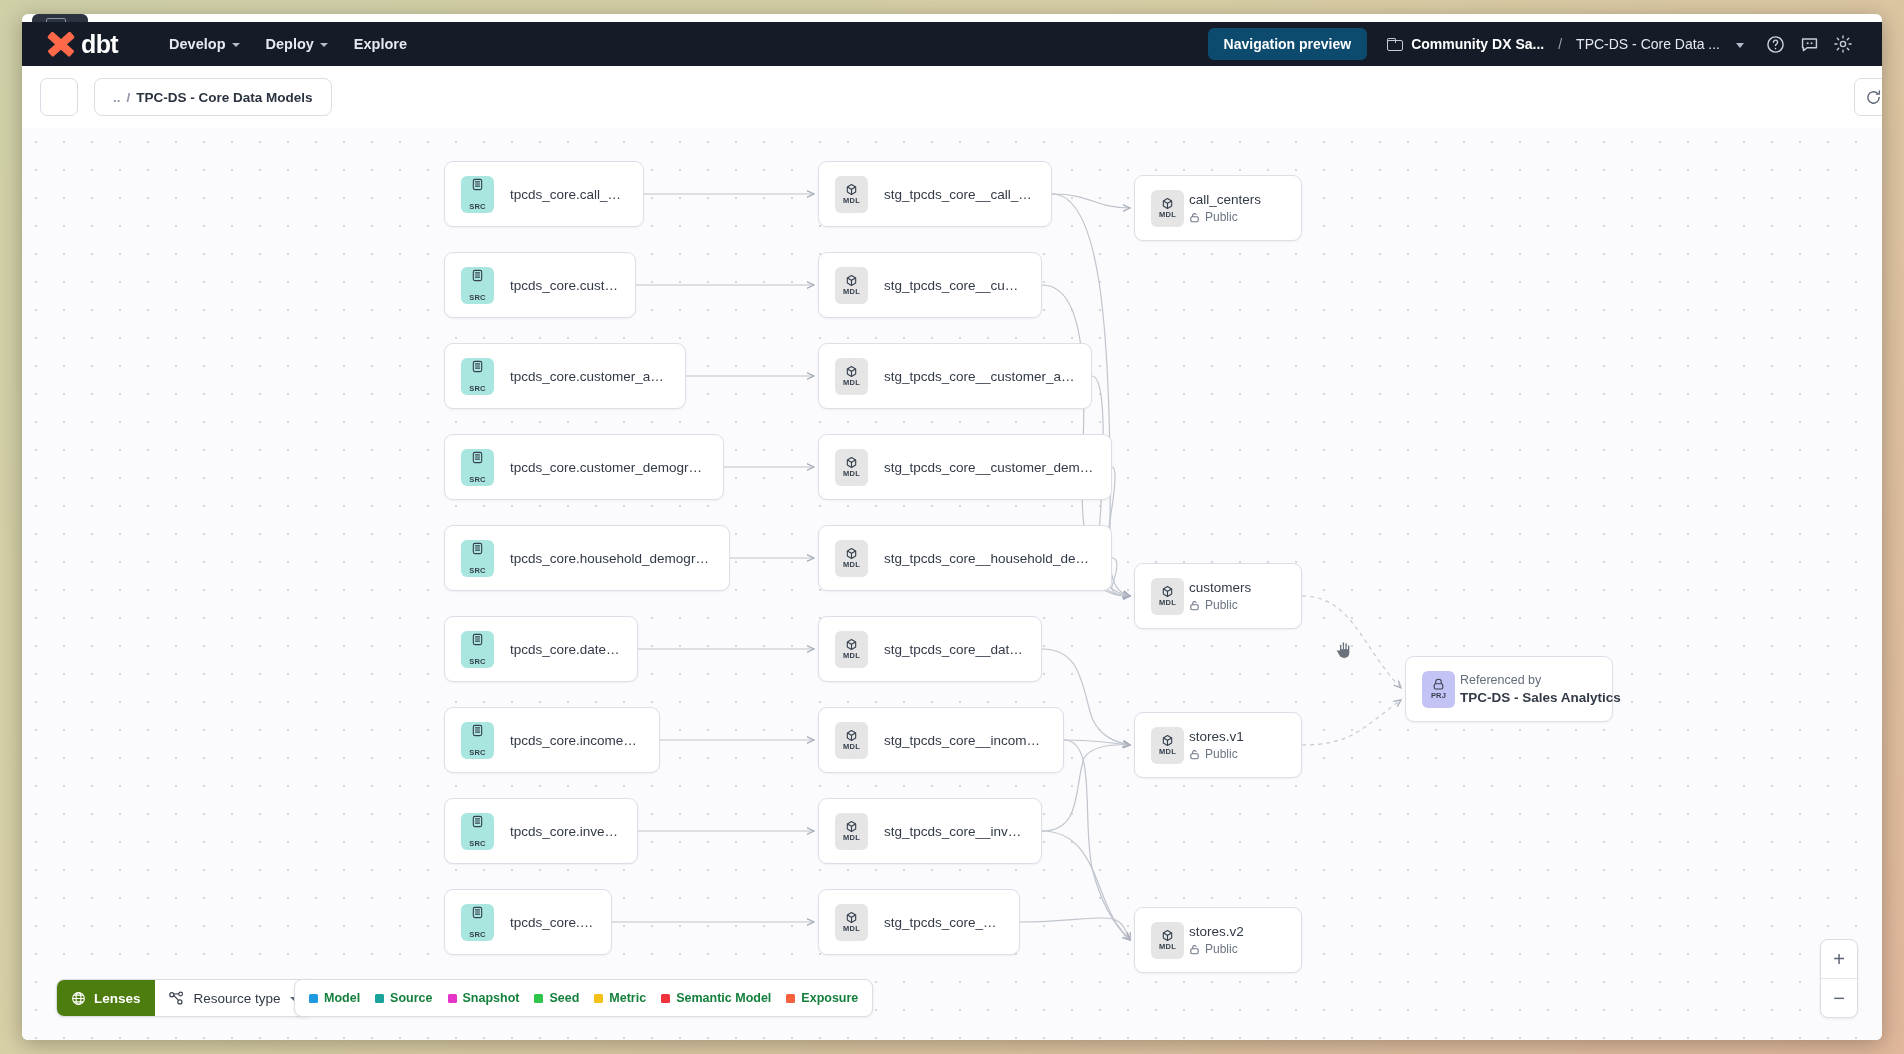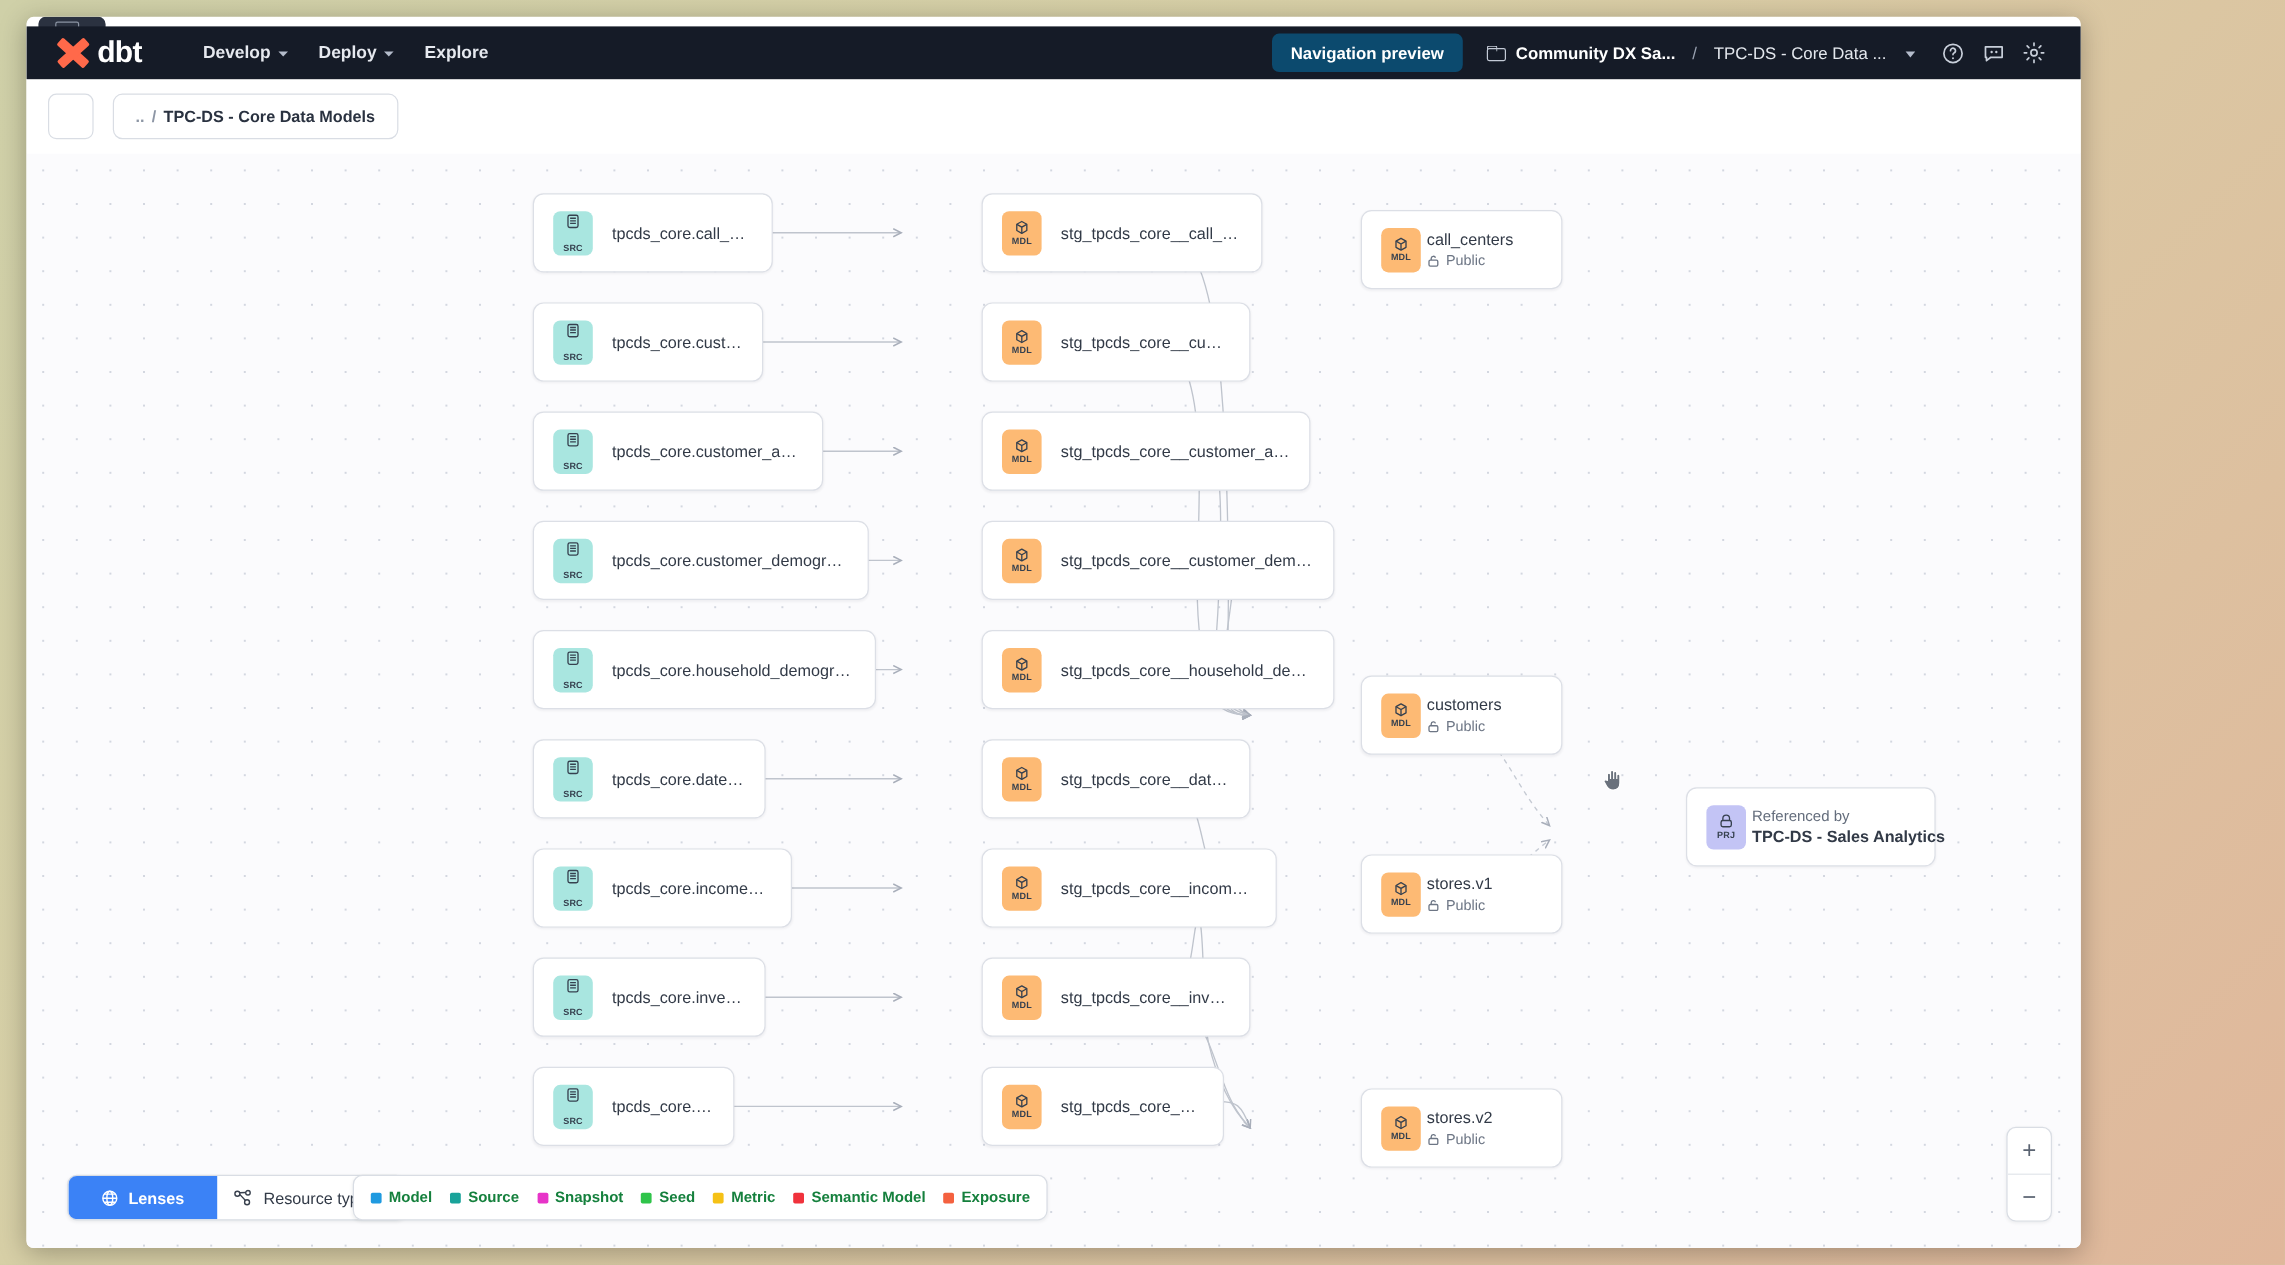--- a/index.html
+++ b/index.html
@@ -10,21 +10,21 @@
     overflow: hidden;
   }
   #root {
     position: absolute; inset: 0;
     background: linear-gradient(135deg,#cfd0a8 0%, #d8cfa6 40%, #e0b79b 100%);
   }
   
   #app {
     position: absolute;
     left: 22px; top: 14px;
-    width: 1712px; height: 1026px;
+    width: 1860px; height: 1026px;
     background: #ffffff;
     border-radius: 6px;
     overflow: hidden;
     box-shadow: 0 4px 22px rgba(0,0,0,.28);
   }
   
   #tab-nub {
     position: absolute; left: 10px; top: 0px;
     width: 56px; height: 20px;
     background: #2b3240; border-radius: 6px 6px 0 0;
@@ -119,41 +119,41 @@
     display:flex; align-items:center; padding:0 16px;
     box-shadow:0 1px 2px rgba(20,25,35,.05);
     cursor:pointer;
   }
   .badge {
     width:33px; height:37px; border-radius:6px; flex:0 0 auto;
     display:flex; flex-direction:column; align-items:center; justify-content:center;
     gap:1px;
   }
   .badge.src { background:#a9e6e0;gap:12px; }
-  .badge.mdl { background:#fdba74; }
+  .badge.mdl { background:#e5e5e5; }
   .badge.prj { background:#c3c4f5; }
   .badge .btxt { font-size:7.5px; font-weight:700; color:#36414f; letter-spacing:.2px; line-height:1; }
   .badge svg { display:block; }
   .nlabel { margin-left:16px; font-size:13.5px; color:#323a47; white-space:nowrap; overflow:hidden; text-overflow:ellipsis; }
   .ntwo { margin-left:5px; display:flex; flex-direction:column; gap:3px; min-width:0; }
   .ntitle { font-size:13.5px; color:#323a47; white-space:nowrap; }
   .nsub { font-size:12px; color:#6d7685; display:flex; align-items:center; gap:5px; white-space:nowrap; }
   .nsub svg{display:block;}
   .nsmall { font-size:12.5px; color:#646d7c; }
   
   #grab-cursor { position:absolute; left:1310px; top:509px; width:26px; height:26px; }
   
   .bottom-group {
     position:absolute; display:flex; align-items:center;
     background:#fff; border:1px solid #d9dde4; border-radius:8px;
     height:38px; overflow:hidden; box-shadow:0 1px 3px rgba(20,25,35,.07);
   }
   #lenses-group { left:34px; bottom:23px; }
   .lenses-btn {
-    background:#3b82f6; color:#fff; height:100%; padding:0 27px;
+    background:#4d7c0f; color:#fff; height:100%; padding:0 14px;
     display:flex; align-items:center; gap:8px; font-size:13.5px; font-weight:700;
     cursor:pointer;
   }
   .restype-btn {
     height:100%; padding:0 13px; display:flex; align-items:center; gap:9px;
     font-size:13.5px; color:#323a47; cursor:pointer; font-weight:500;
   }
   #legend-group { left:272px; bottom:23px; padding:0 14px; gap:0; }
   .leg { display:flex; align-items:center; gap:6px; margin-right:15px; }
   .leg:last-child{margin-right:0;}

